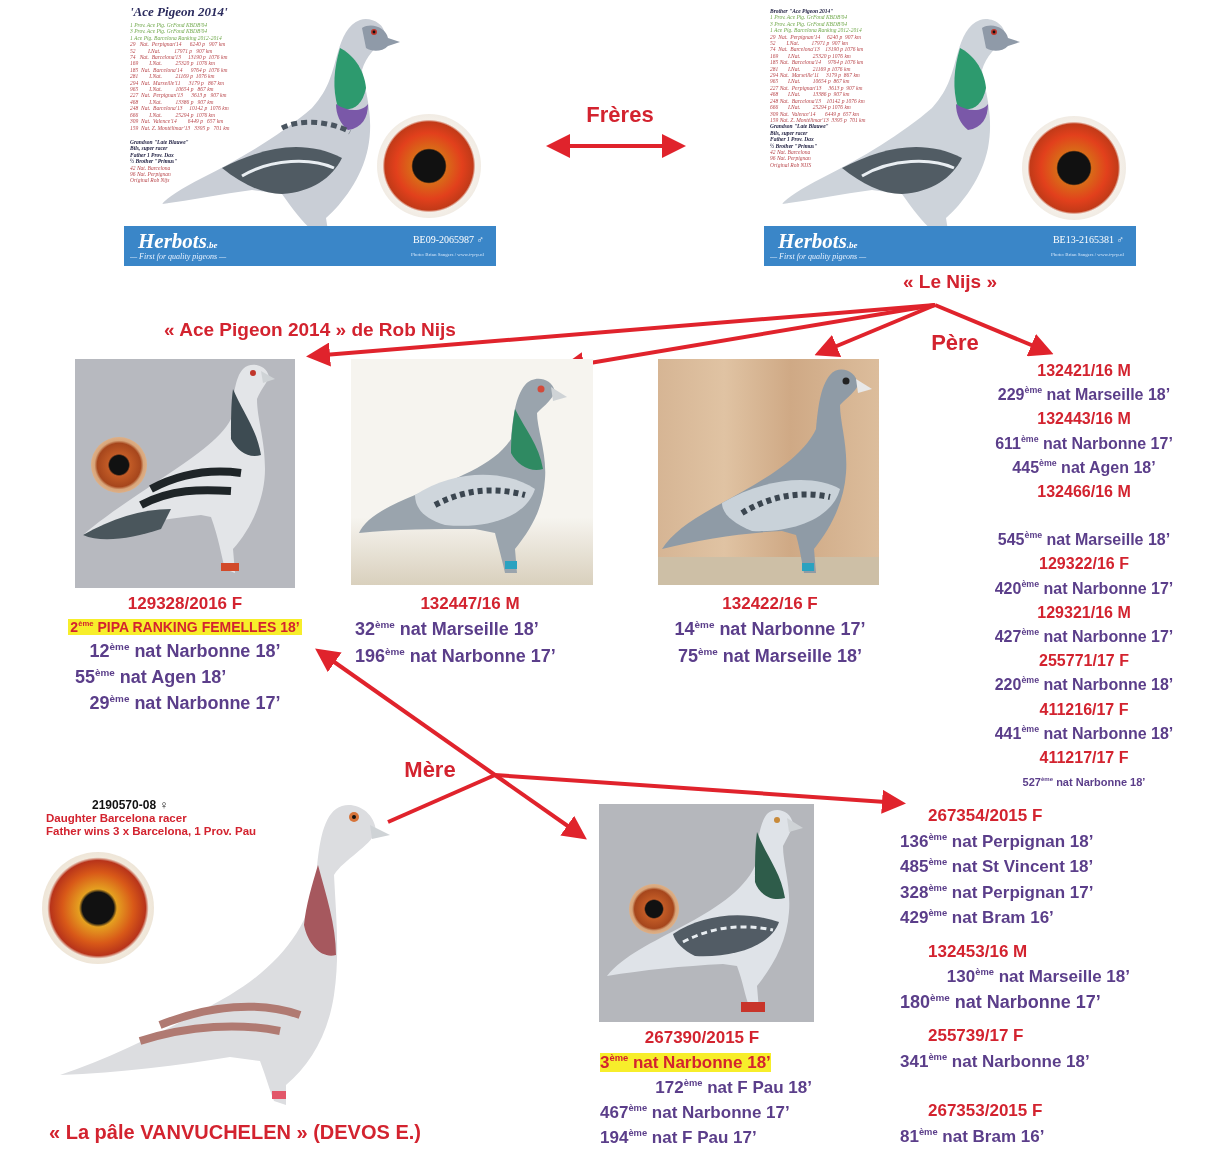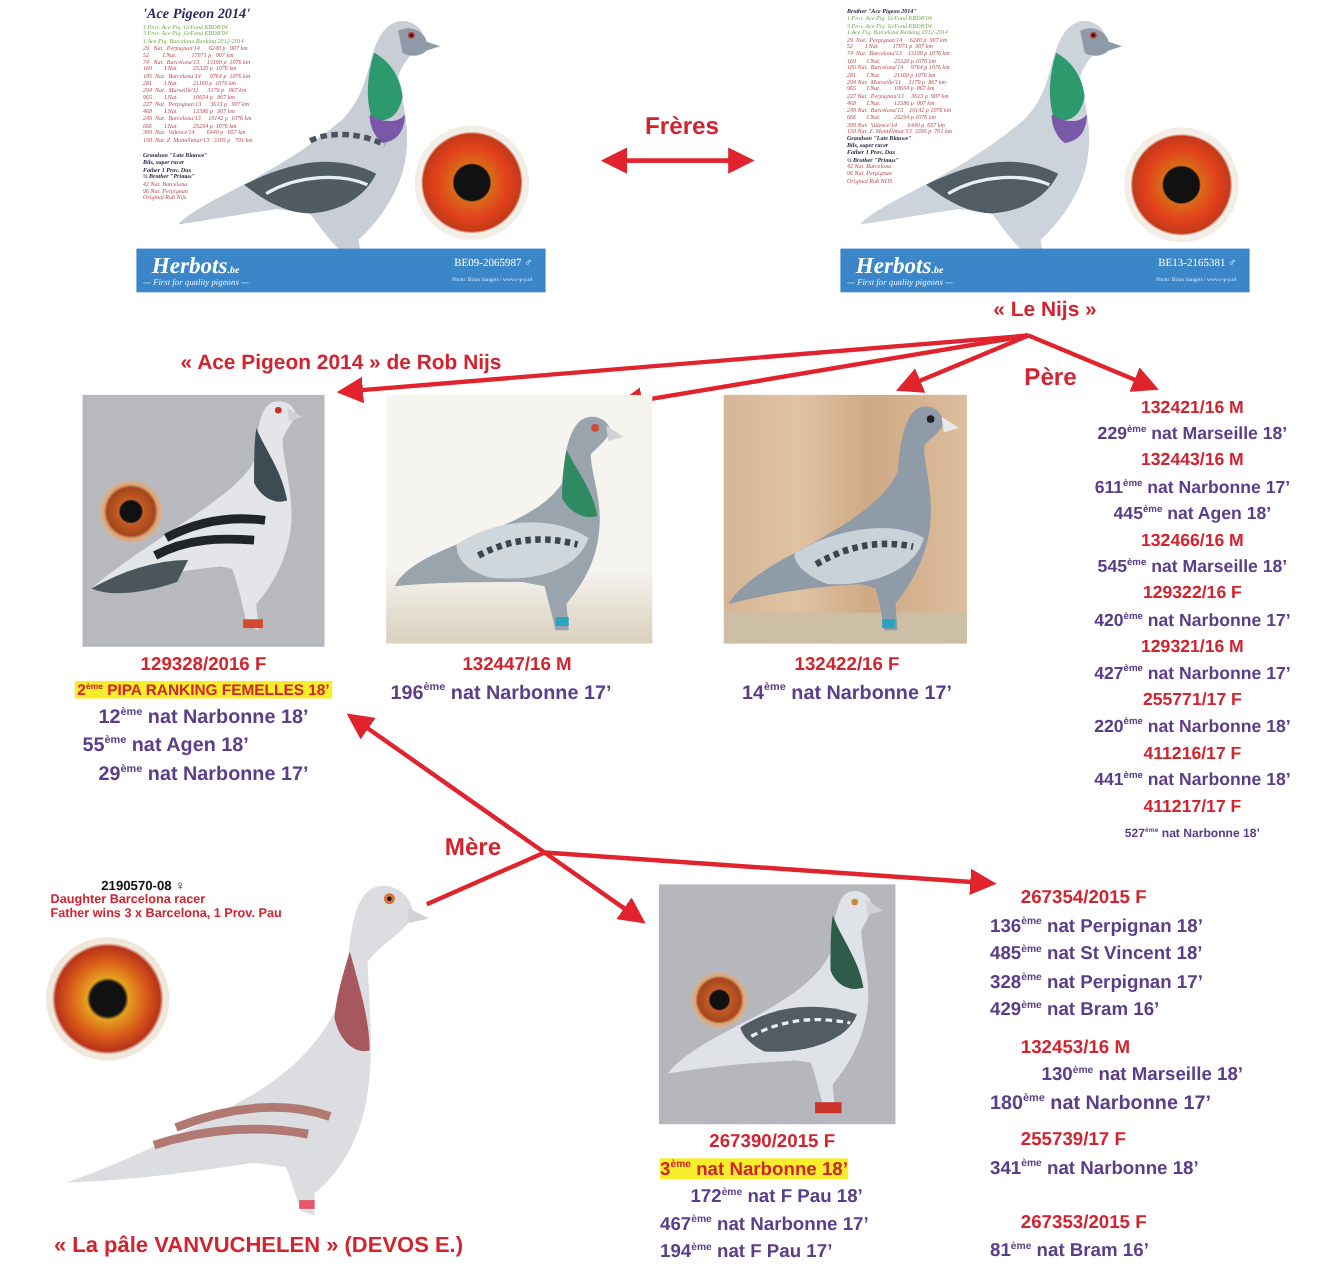--- a/index.html
+++ b/index.html
@@ -135,52 +135,54 @@
     <path d="M160,40 C170,60 184,76 188,100 C176,104 162,96 156,84 C156,66 158,52 160,40 Z" fill="#2f8a62"></path>
     <path d="M60,126 C100,100 150,100 180,120 C170,150 130,160 90,156 C70,150 60,140 60,126 Z" fill="#cfd6dc"></path>
     <path d="M80,136 C110,120 140,118 170,126" stroke="#3b4650" stroke-width="6" stroke-dasharray="5 4" fill="none"></path>
     <circle cx="186" cy="20" r="3.5" fill="#d34a3a"></circle>
     <path d="M196,18 L212,28 L198,32 Z" fill="#cfd3d6"></path>
     <rect x="150" y="192" width="12" height="8" fill="#2aa2c0"></rect>
   </svg>
 </div>
 <div class="list" style="left:340px;top:592px;width:260px;">
   <div class="ring-line" style="font-size:17px;">132447/16 M</div>
+  <div class="res-line" style="font-size:18px;line-height:27px;text-align:left;padding-left:15px;"><span>32</span><sup>ème</sup><span> nat Marseille 18’</span></div>
   <div class="res-line" style="font-size:18px;line-height:27px;text-align:left;padding-left:15px;"><span>196</span><sup>ème</sup><span> nat Narbonne 17’</span></div>
 </div>
 
 <div class="photo-box" style="left:658px;top:359px;width:221px;height:226px;background:linear-gradient(90deg,#d6b594,#e0c3a3 30%,#cfa985 60%,#dcbd9c);">
   <div style="position:absolute;left:0;bottom:0;width:100%;height:28px;background:#cdbfa6;"></div>
   <svg class="bird" style="left:4px;top:4px;" width="214" height="220" viewBox="0 0 214 220">
     <path d="M196,22 C194,6 176,2 168,12 C158,24 156,46 154,66 C140,96 100,118 60,140 C30,156 10,170 0,186 C40,176 80,170 120,168 L134,172 C138,186 140,200 142,210 L154,210 L152,186 C168,166 182,140 184,110 C186,82 178,60 178,42 C186,34 194,28 196,22 Z" fill="#8f9ba6"></path>
     <path d="M60,140 C100,116 150,110 178,126 C170,156 130,170 90,168 C70,160 60,150 60,140 Z" fill="#c9d2d9"></path>
     <path d="M80,150 C110,132 140,128 168,134" stroke="#3b4650" stroke-width="6" stroke-dasharray="5 4" fill="none"></path>
     <circle cx="184" cy="18" r="3.5" fill="#222"></circle>
     <path d="M194,16 L210,26 L196,30 Z" fill="#e8e8e8"></path>
     <rect x="140" y="200" width="12" height="8" fill="#2aa2c0"></rect>
   </svg>
 </div>
 <div class="list" style="left:650px;top:592px;width:240px;">
   <div class="ring-line" style="font-size:17px;">132422/16 F</div>
   <div class="res-line" style="font-size:18px;line-height:27px;"><span>14</span><sup>ème</sup><span> nat Narbonne 17’</span></div>
+  <div class="res-line" style="font-size:18px;line-height:27px;"><span>75</span><sup>ème</sup><span> nat Marseille 18’</span></div>
 </div>
 
 <div class="list" id="father-list" style="left:970px;top:359px;width:228px;">
     <div>
       <div class="ring-line" style="font-size: 16px; line-height: 24.2px;">132421/16 M</div>
       <div class="res-line" style="font-size: 16px; line-height: 24.2px;"><span>229</span><sup>ème</sup><span> nat Marseille 18’</span></div>
     </div>
     <div>
       <div class="ring-line" style="font-size: 16px; line-height: 24.2px;">132443/16 M</div>
       <div class="res-line" style="font-size: 16px; line-height: 24.2px;"><span>611</span><sup>ème</sup><span> nat Narbonne 17’</span></div>
       <div class="res-line" style="font-size: 16px; line-height: 24.2px;"><span>445</span><sup>ème</sup><span> nat Agen 18’</span></div>
     </div>
     <div>
       <div class="ring-line" style="font-size: 16px; line-height: 24.2px;">132466/16 M</div>
-      <div class="res-line" style="font-size: 16px; line-height: 24.2px;"><span>545</span><sup>ème</sup><span> nat Marseille 18’</span></div>
+      <div class="res-line" style="font-size: 16px; line-height: 24.2px; margin-top: 24px;"><span>545</span><sup>ème</sup><span> nat Marseille 18’</span></div>
     </div>
     <div>
       <div class="ring-line" style="font-size: 16px; line-height: 24.2px;">129322/16 F</div>
       <div class="res-line" style="font-size: 16px; line-height: 24.2px;"><span>420</span><sup>ème</sup><span> nat Narbonne 17’</span></div>
     </div>
     <div>
       <div class="ring-line" style="font-size: 16px; line-height: 24.2px;">129321/16 M</div>
       <div class="res-line" style="font-size: 16px; line-height: 24.2px;"><span>427</span><sup>ème</sup><span> nat Narbonne 17’</span></div>
     </div>
     <div>
@@ -221,21 +223,21 @@
     <path d="M70,128 C100,108 140,104 176,116 C168,140 130,152 92,150 C80,144 72,136 70,128 Z" fill="#2e3a44" opacity="0.8"></path>
     <path d="M80,136 C110,120 140,118 170,124" stroke="#e9eef2" stroke-width="3" stroke-dasharray="6 4" fill="none"></path>
     <circle cx="174" cy="14" r="3" fill="#c88a3a"></circle>
     <path d="M184,12 L200,22 L186,26 Z" fill="#cfd3d6"></path>
     <rect x="138" y="196" width="24" height="10" fill="#c8342a"></rect>
   </svg>
 </div>
 <div class="list" style="left:592px;top:1025px;width:220px;font-size:17px;line-height:25px;">
   <div class="ring-line" style="text-align:center;">267390/2015 F</div>
   <div style="text-align:left;padding-left:8px;color:#d3232f;"><span class="hl"><span>3</span><sup>ème</sup><span> nat Narbonne 18’</span></span></div>
-  <div class="res-line" style="text-align:center;padding-left:8px;"><span>172</span><sup>ème</sup><span> nat F Pau 18’</span></div>
+  <div class="res-line" style="text-align:right;padding-left:8px;"><span>172</span><sup>ème</sup><span> nat F Pau 18’</span></div>
   <div class="res-line" style="text-align:left;padding-left:8px;"><span>467</span><sup>ème</sup><span> nat Narbonne 17’</span></div>
   <div class="res-line" style="text-align:left;padding-left:8px;"><span>194</span><sup>ème</sup><span> nat F Pau 17’</span></div>
 </div>
 
 <div class="list" id="mother-list" style="left:900px;top:803px;width:230px;text-align:left;">
     <div>
       <div class="ring-line" style="font-size: 17px; line-height: 25.5px; padding-left: 28px;">267354/2015 F</div>
       <div class="res-line" style="font-size: 17px; line-height: 25.5px;"><span>136</span><sup>ème</sup><span> nat Perpignan 18’</span></div>
       <div class="res-line" style="font-size: 17px; line-height: 25.5px;"><span>485</span><sup>ème</sup><span> nat St Vincent 18’</span></div>
       <div class="res-line" style="font-size: 17px; line-height: 25.5px;"><span>328</span><sup>ème</sup><span> nat Perpignan 17’</span></div>

